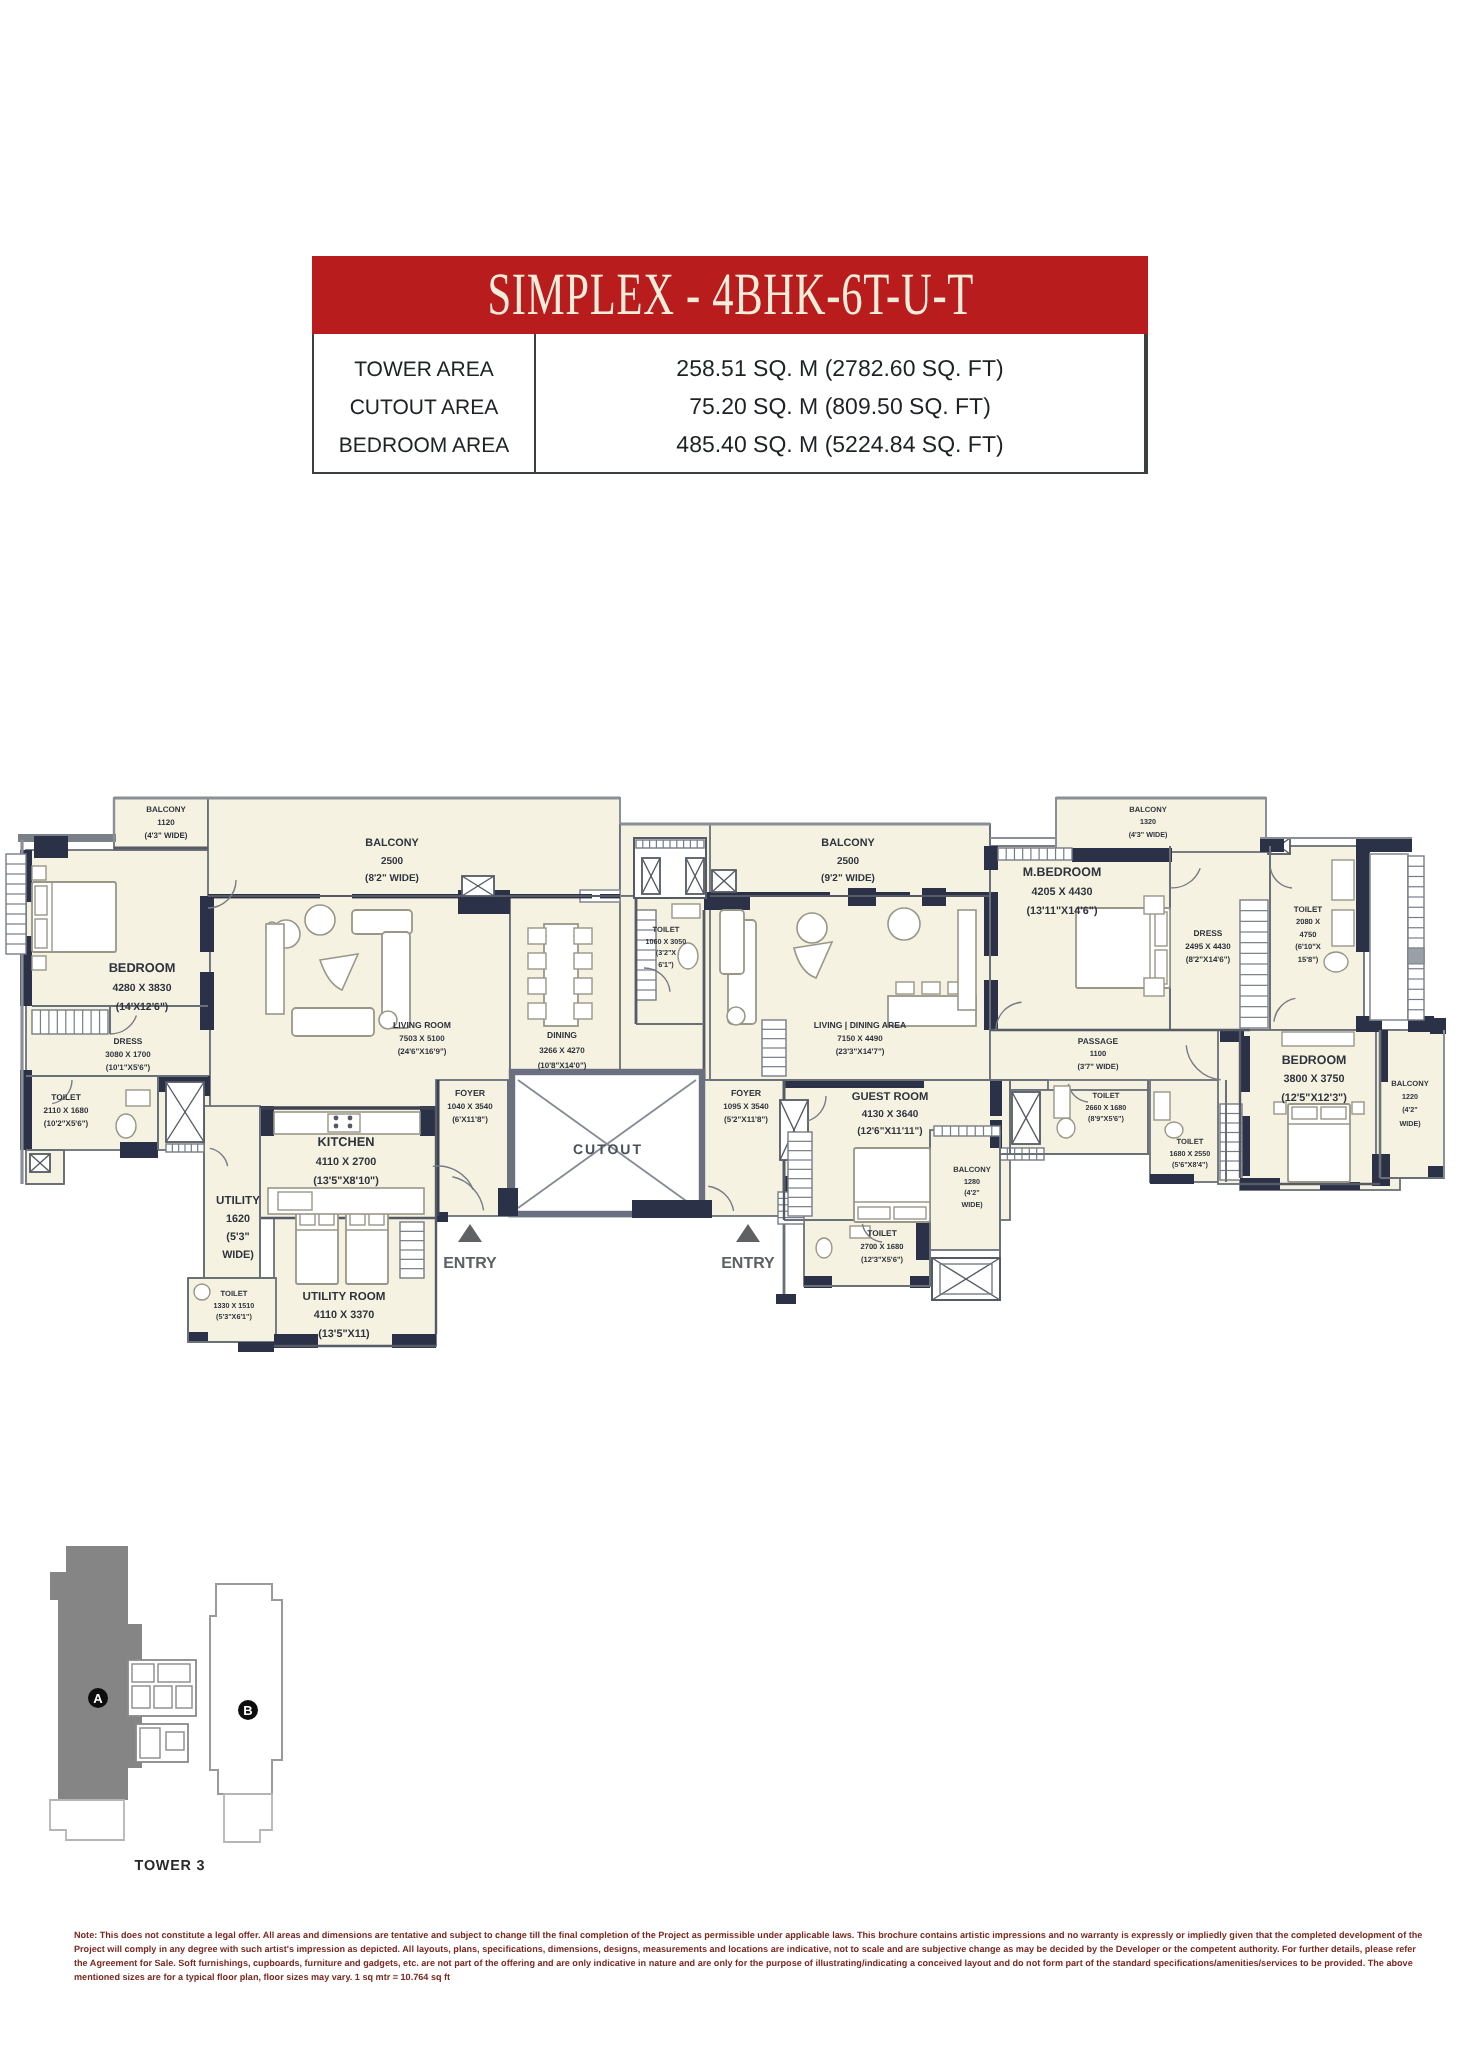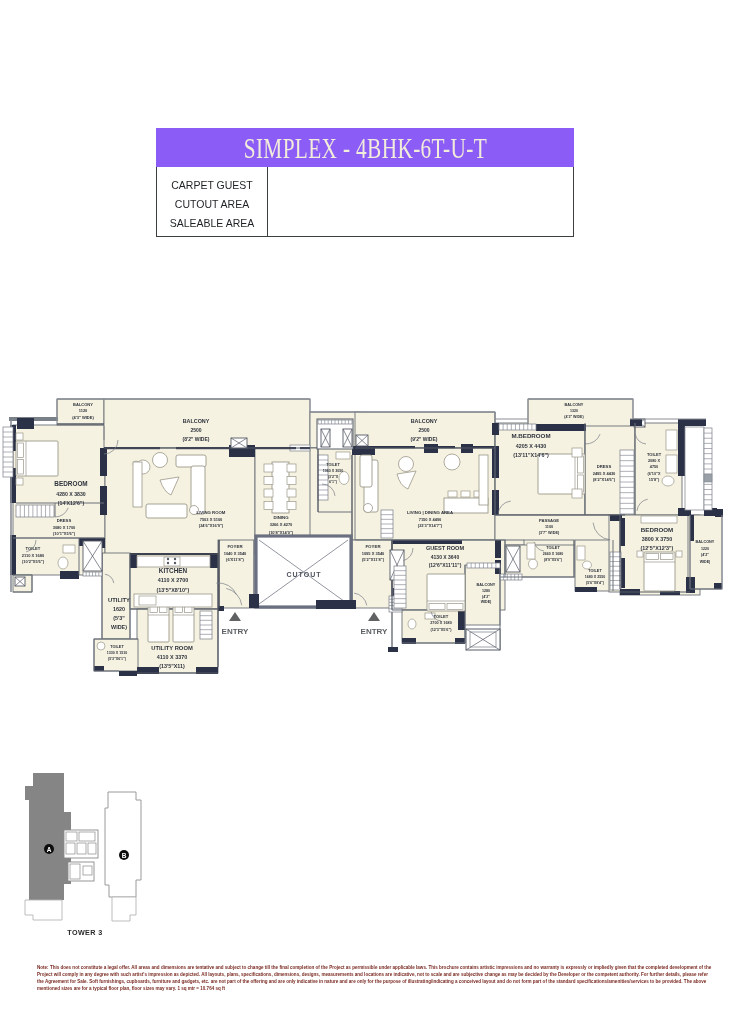--- a/index.html
+++ b/index.html
@@ -5,32 +5,37 @@
   html,body{margin:0;padding:0;}
   body{width:731px;height:1024px;position:relative;background:#ffffff;
        font-family:"Liberation Sans",sans-serif;overflow:hidden;}
   .abs{position:absolute;}
 </style>
 </head>
 <body>
 
 <div class="abs" style="left:156px;top:128px;width:418px;">
 
-  <div style="background:#8b5cf6;height:39px;display:flex;align-items:center;justify-content:center;">
+  <div style="background:#b91c1c;height:39px;display:flex;align-items:center;justify-content:center;">
     <span style="font-family:'Liberation Serif',serif;font-size:30px;color:#f2ecdb;letter-spacing:0.5px;transform:scaleX(0.71);white-space:nowrap;">SIMPLEX - 4BHK-6T-U-T</span>
   </div>
 
   <div style="display:flex;border:1.6px solid #3c403c;border-top:none;height:69px;color:#1e2224;">
 
     <div style="width:110px;border-right:1.4px solid #3c403c;display:flex;flex-direction:column;justify-content:space-around;align-items:center;padding:8px 0 4px;font-size:10.5px;">
-      <div>CARPET GUEST</div>
+      <div>TOWER AREA</div>
         <div>CUTOUT AREA</div>
-        <div>SALEABLE AREA</div>
+        <div>BEDROOM AREA</div>
     </div>
 
+    <div style="flex:1;border-right:1.4px solid #3c403c;display:flex;flex-direction:column;justify-content:space-around;align-items:center;padding:8px 0 4px;font-size:11.5px;">
+      <div>258.51 SQ. M (2782.60 SQ. FT)</div>
+        <div>75.20 SQ. M (809.50 SQ. FT)</div>
+        <div>485.40 SQ. M (5224.84 SQ. FT)</div>
+    </div>
 
   </div>
 </div>
 
 <svg class="abs" style="left:0;top:0;" width="731" height="1024" viewBox="0 0 731 1024">
   <g id="plan" font-family="Liberation Sans, sans-serif">
 
 <rect x="13" y="425" width="92" height="130" fill="#f6f2e1" stroke="#6a7078" stroke-width="0.9"></rect>
 
 <rect x="13" y="538" width="92" height="37" fill="#f6f2e1" stroke="#6a7078" stroke-width="0.9"></rect>

